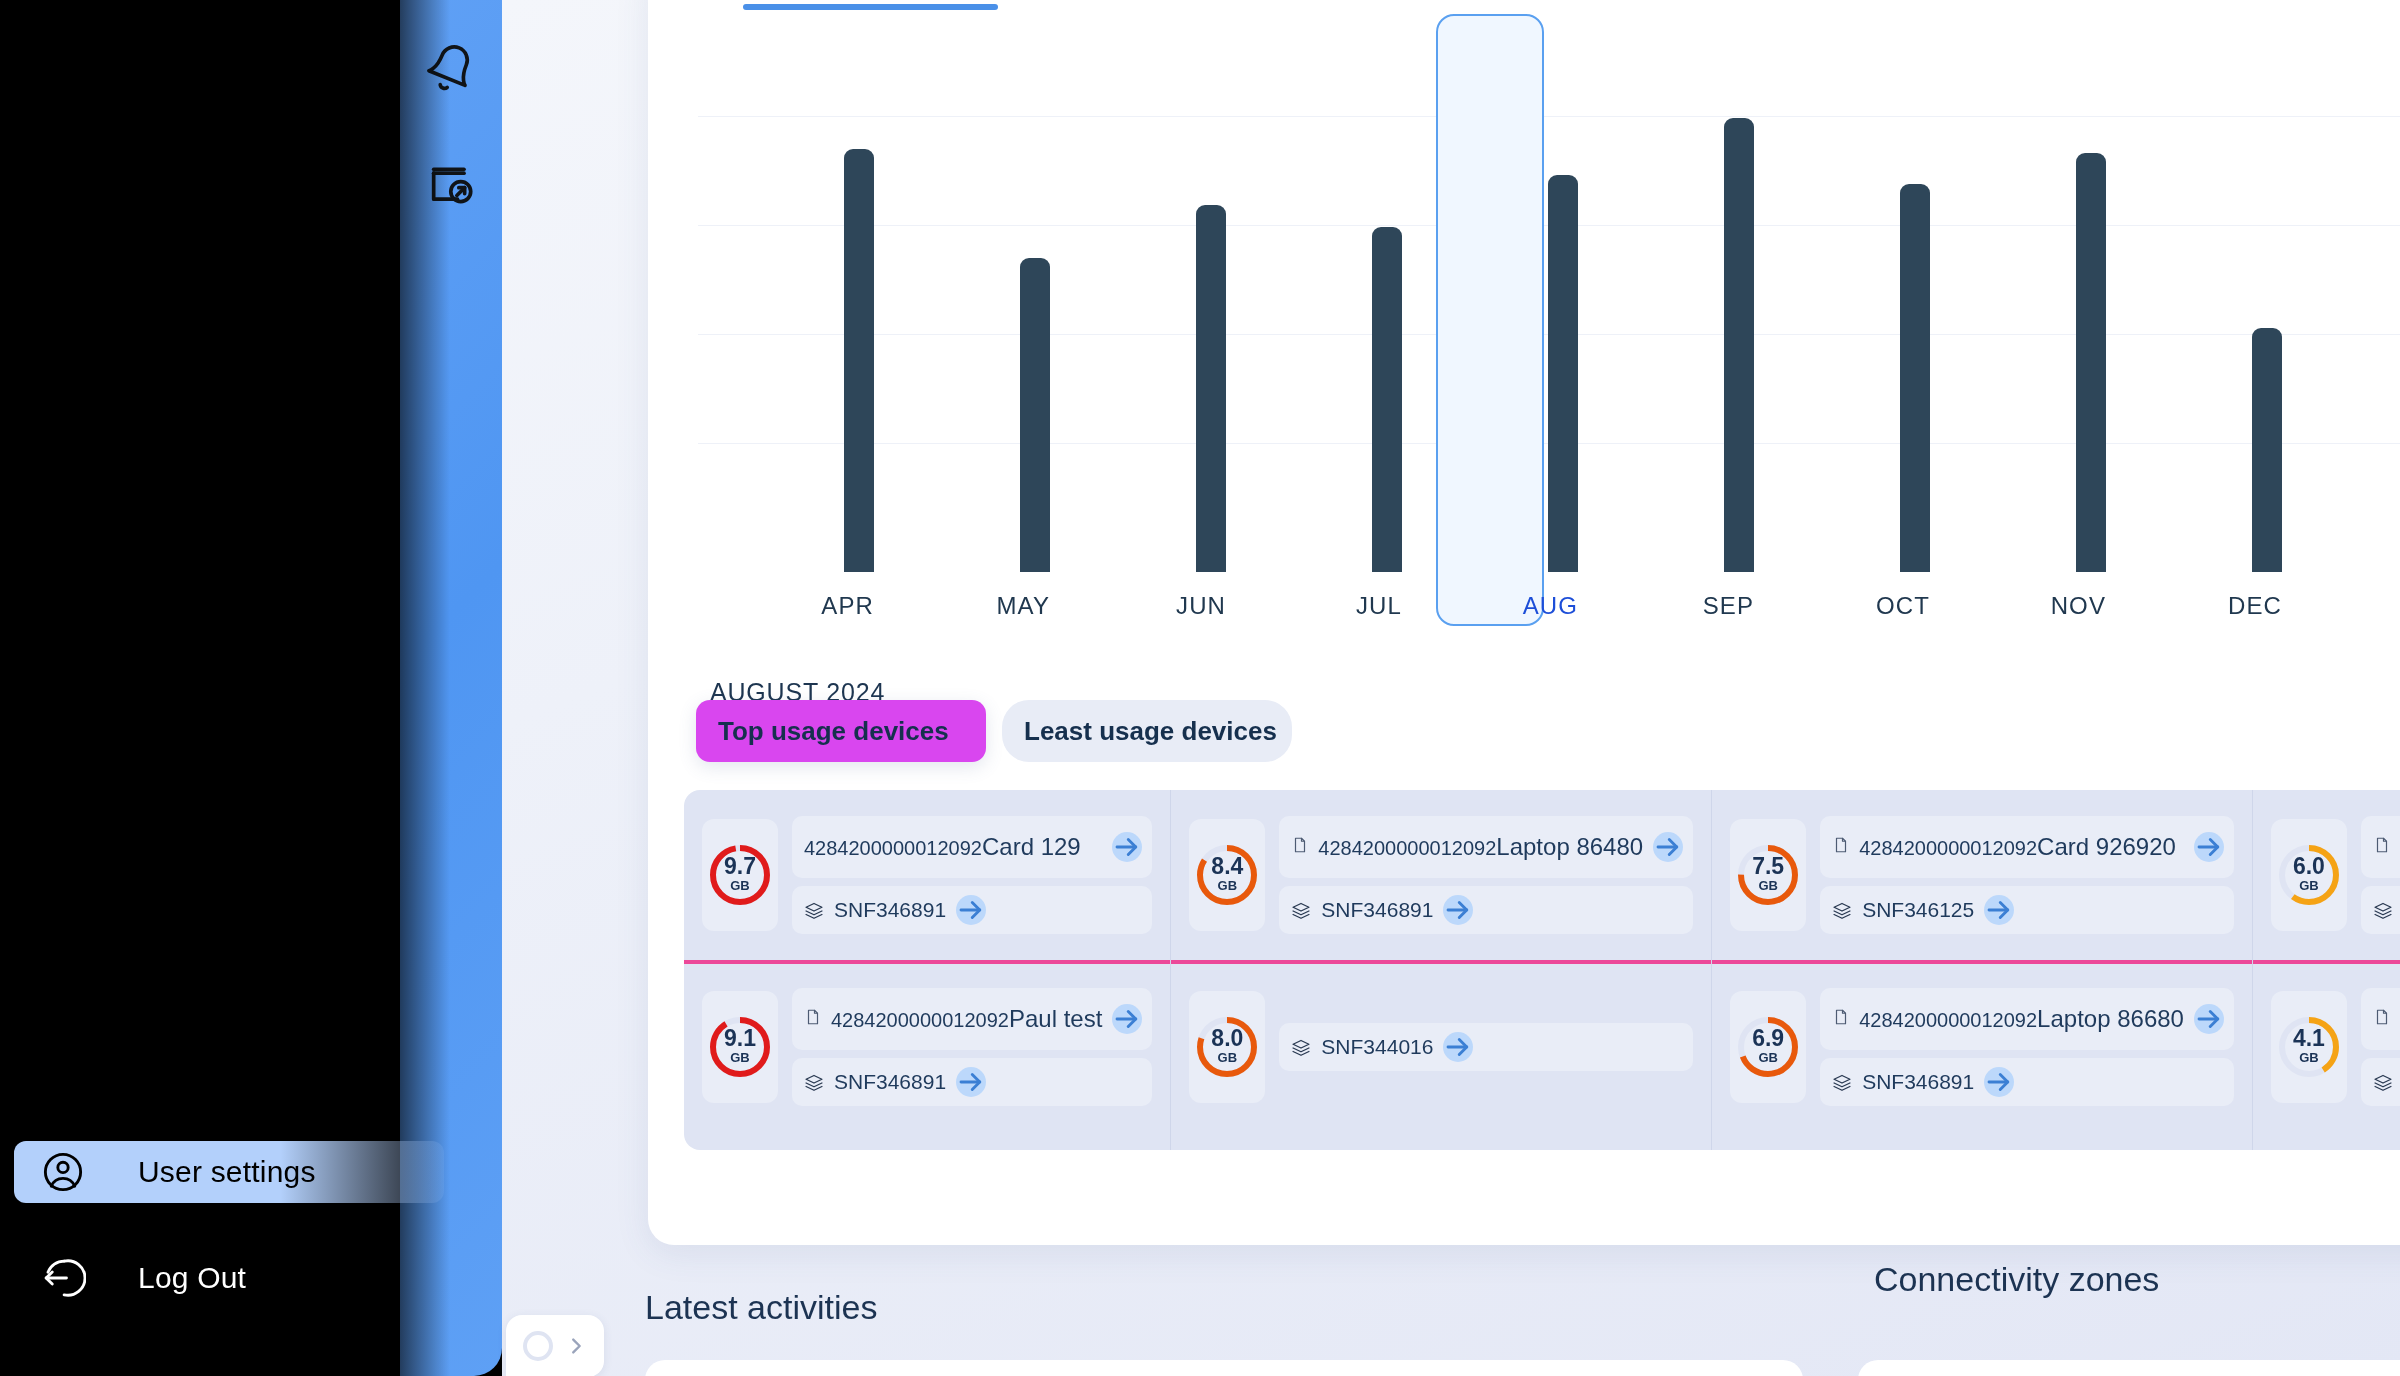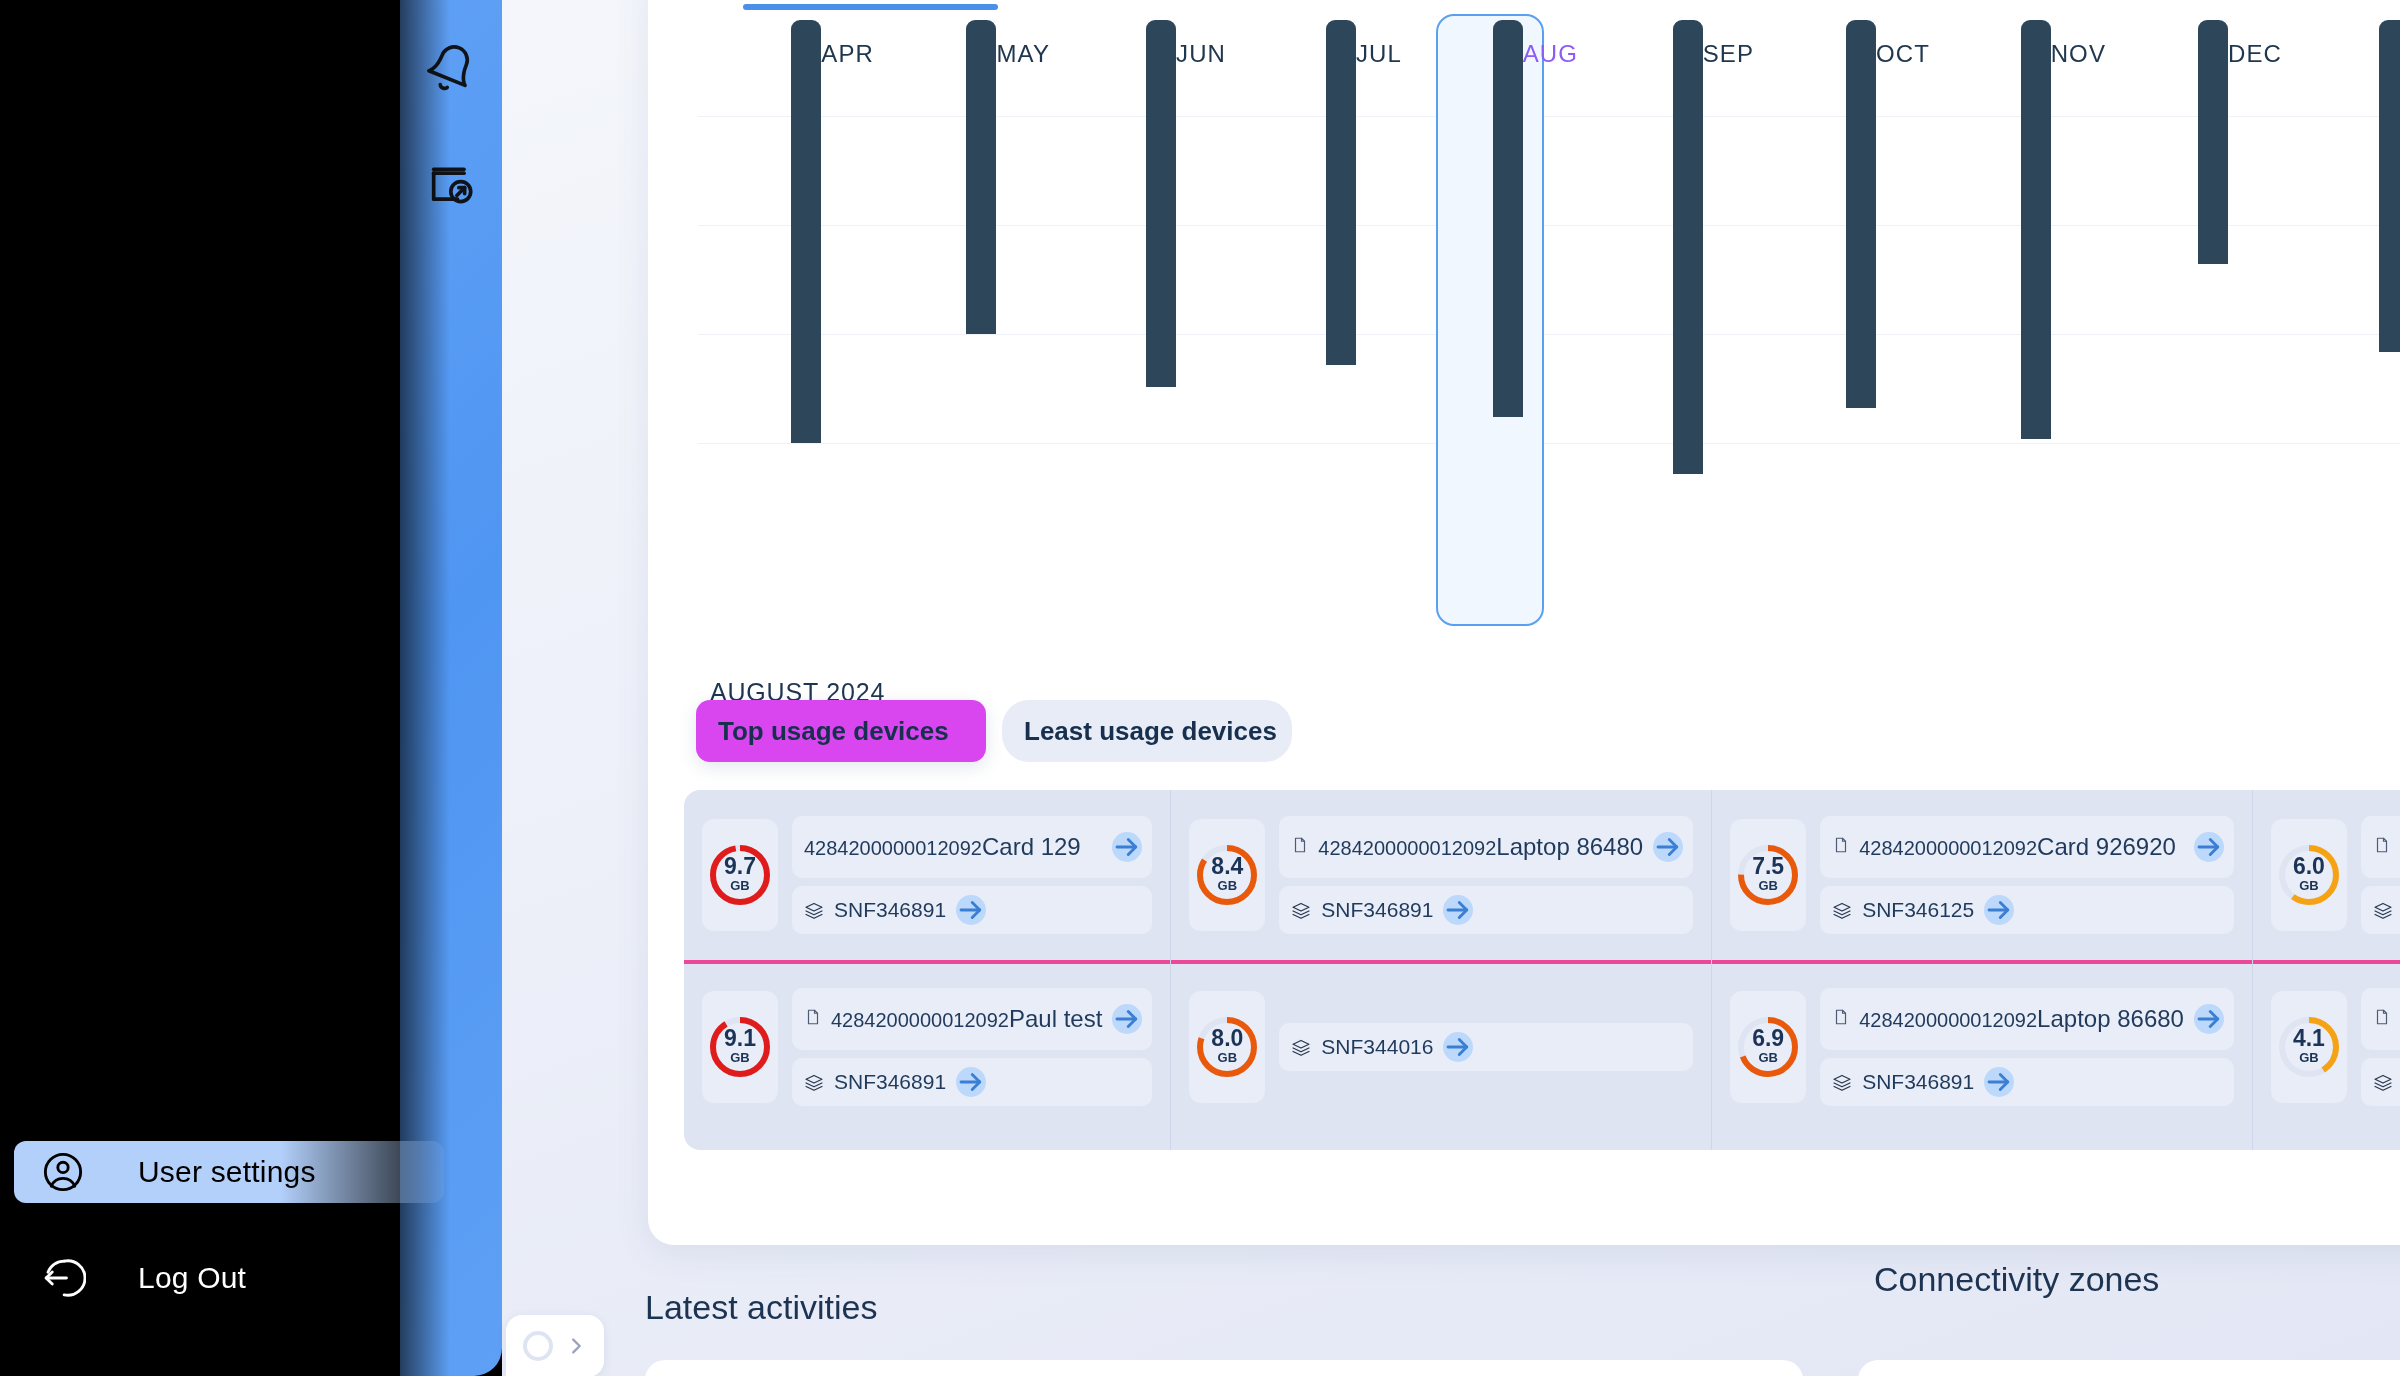--- a/index.html
+++ b/index.html
@@ -113,21 +113,21 @@
     height: 1px; background: #eef1f8;
   }
   .bars {
     position: absolute; left: 0; top: 0; right: 0; bottom: 0;
     display: flex; align-items: flex-end;
   }
   .bar-col {
     flex: 1 1 0;
     height: 100%;
     position: relative;
-    display: flex; flex-direction: row; align-items: flex-start; justify-content: flex-end;
+    display: flex; flex-direction: column; align-items: flex-end; justify-content: flex-end;
     cursor: pointer;
   }
   .bar-col .sel-box {
     position: absolute; left: 50%; transform: translateX(-50%);
     top: -6px; bottom: -6px; width: 108px;
     border: 2px solid #5aa0f0;
     background: #f0f7ff;
     border-radius: 18px;
     z-index: 0;
   }
@@ -136,21 +136,21 @@
     width: 30px;
     background: #2e4659;
     border-radius: 9px 9px 0 0;
   }
   .bar-label {
     position: relative; z-index: 1;
     margin-top: 20px;
     font-size: 24px; letter-spacing: 1.1px;
     color: #20384f;
   }
-  .bar-col.selected .bar-label { color: #8b5cf6; }
+  .bar-col.selected .bar-label { color: #1d4ed8; }
 
   
   .month-title {
     position: absolute; left: 62px; top: 718px;
     font-size: 25px; letter-spacing: .8px; color: #1d3category;
     color: #1d3550;
   }
 
   
   .usage-tabs {

